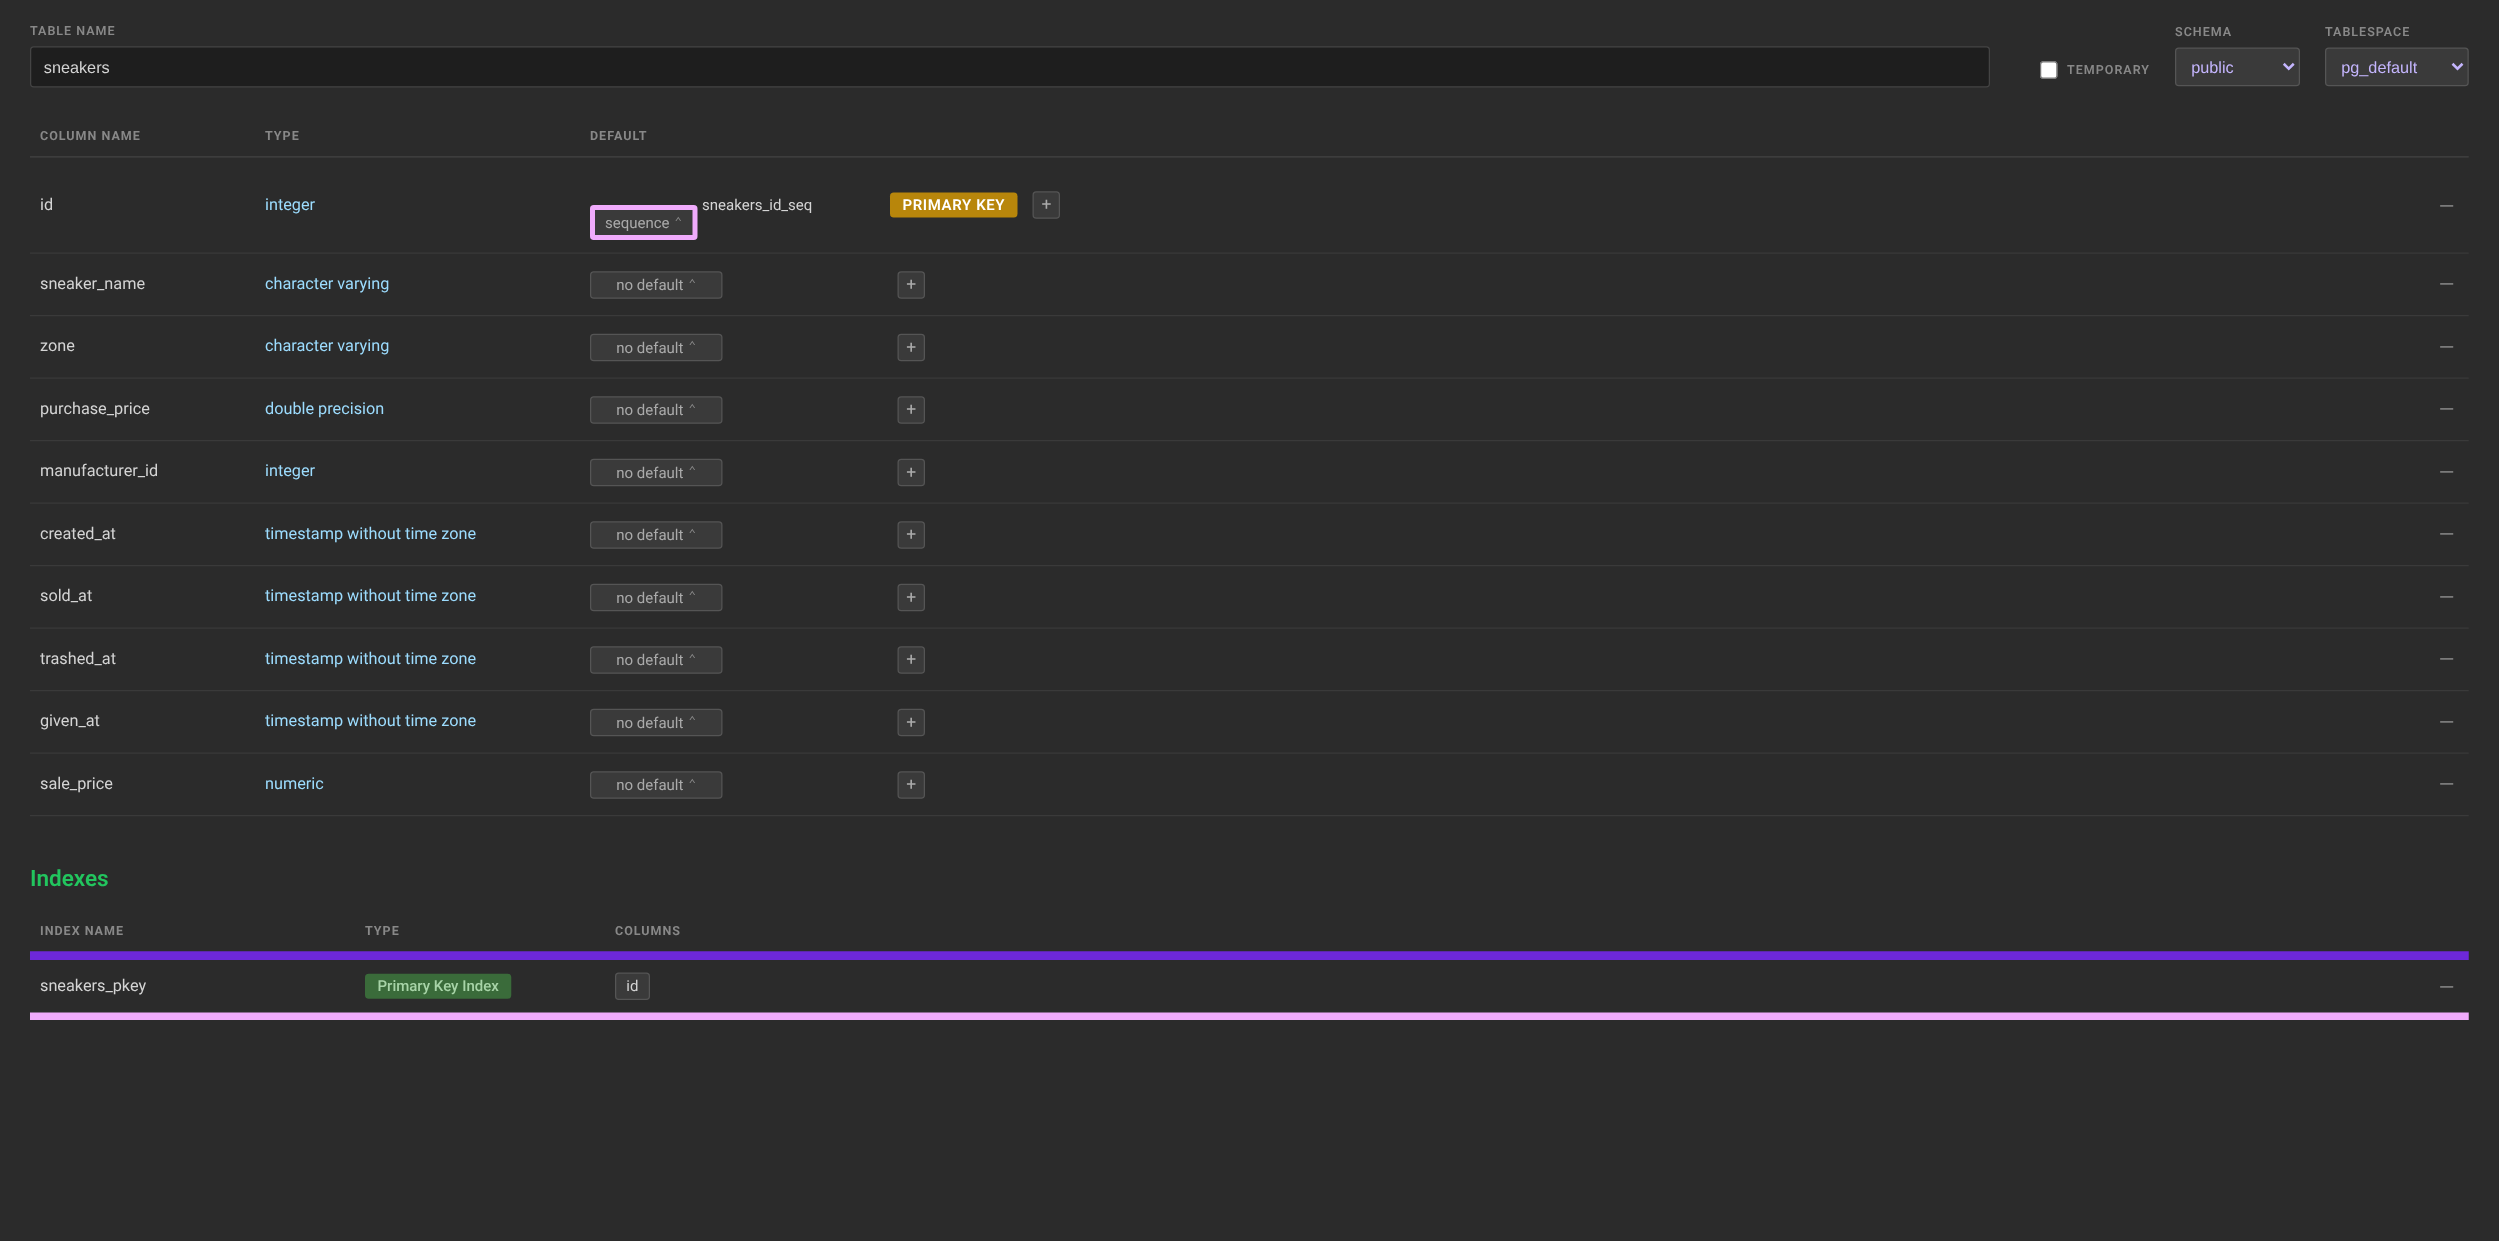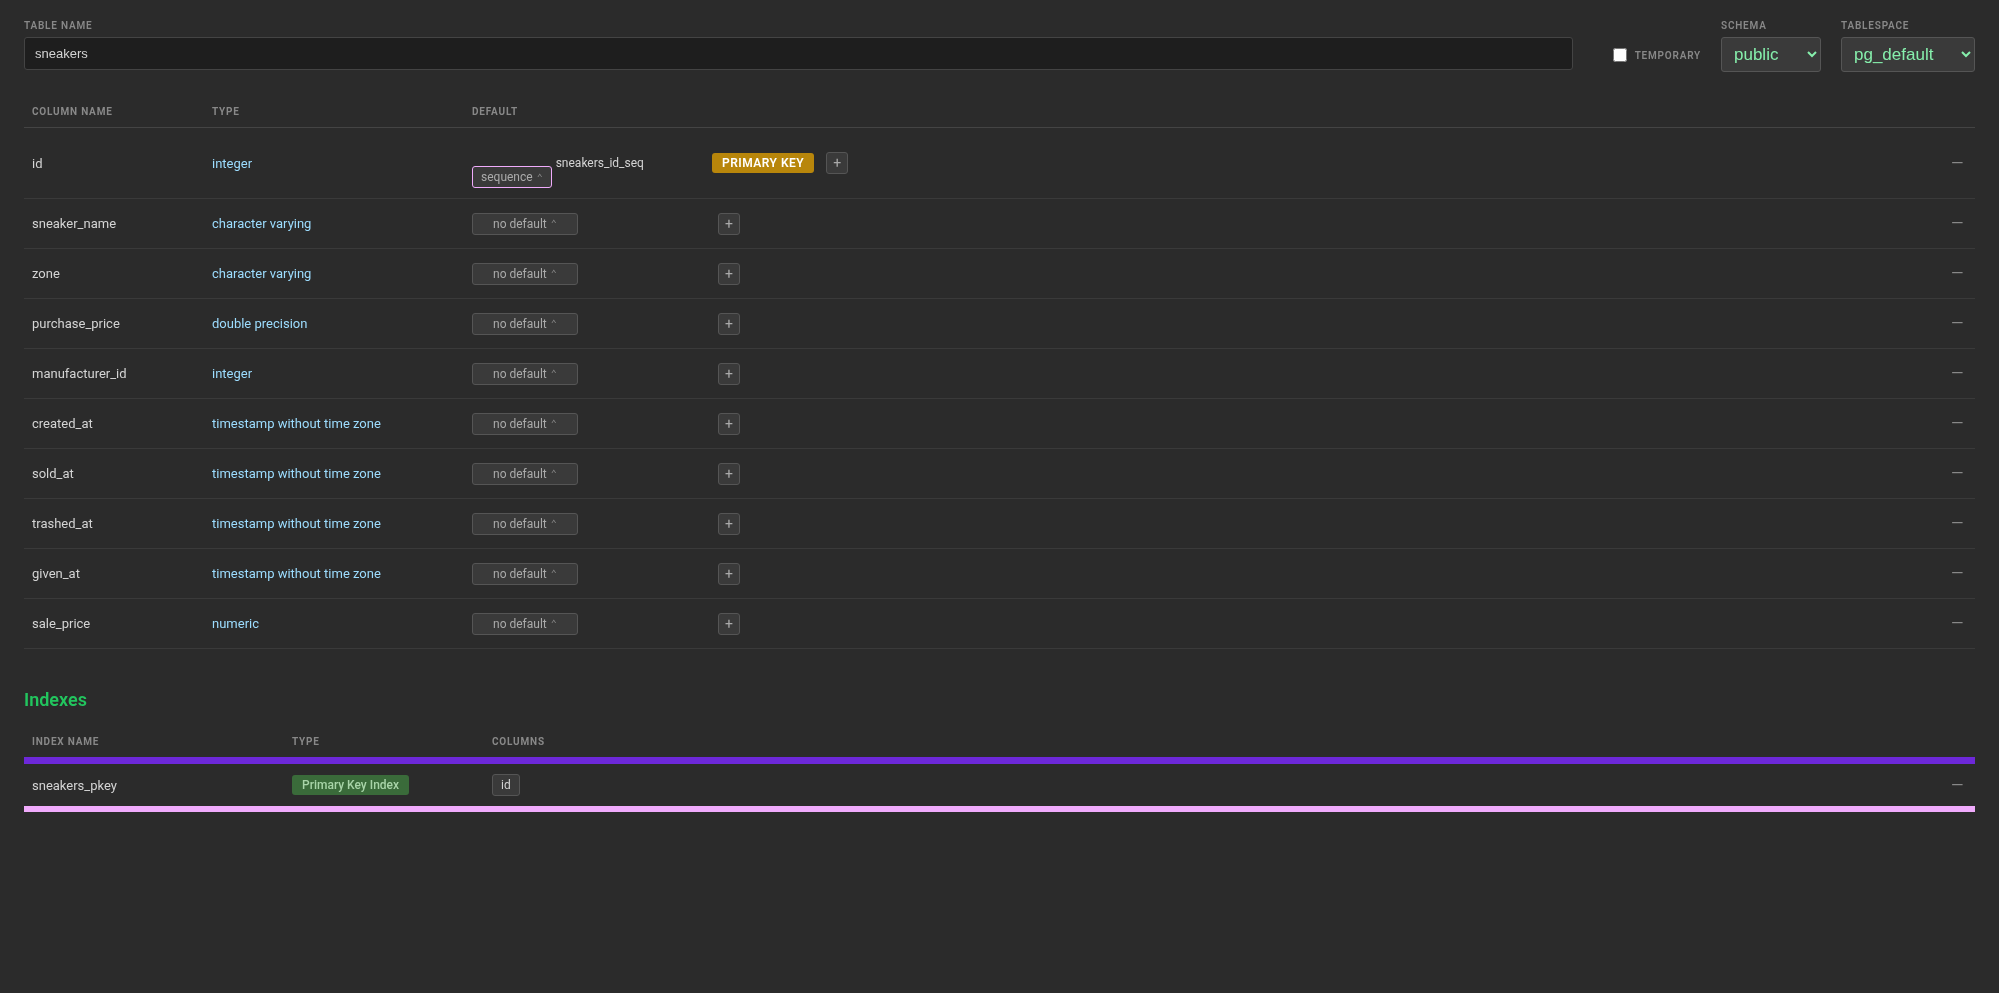--- a/index.html
+++ b/index.html
@@ -18,21 +18,21 @@
       overflow-x: auto;
     }
 
     .page-container {
       padding: 20px 24px;
     }
 
     
     .table-name-section {
       display: flex;
-      align-items: flex-start;
+      align-items: center;
       gap: 40px;
       margin-bottom: 24px;
     }
 
     .field-group {
       display: flex;
       flex-direction: column;
       gap: 6px;
     }
 
@@ -76,23 +76,23 @@
 
     .checkbox-input {
       width: 14px;
       height: 14px;
       accent-color: #5a9fd4;
     }
 
     .select-input {
       background: #3a3a3a;
       border: 1px solid #555;
-      color: #86efac;
+      color: #c4b5fd;
       padding: 6px 24px 6px 8px;
-      font-size: 17px;
+      font-size: 13px;
       border-radius: 3px;
       outline: none;
       appearance: auto;
       min-width: 100px;
     }
 
     
     .columns-header {
       display: grid;
       grid-template-columns: 180px 260px 240px 1fr 40px;
@@ -144,21 +144,21 @@
       padding: 3px 20px;
       font-size: 12px;
       color: #aaa;
       display: flex;
       align-items: center;
       gap: 4px;
     }
 
     .sequence-badge {
       background: #3a3a3a;
-      border: 1px solid #f0abfc;
+      border: 4px solid #f0abfc;
       border-radius: 3px;
       padding: 3px 8px;
       font-size: 12px;
       color: #aaa;
       display: flex;
       align-items: center;
       gap: 4px;
       margin-top: 28px;
     }
 

